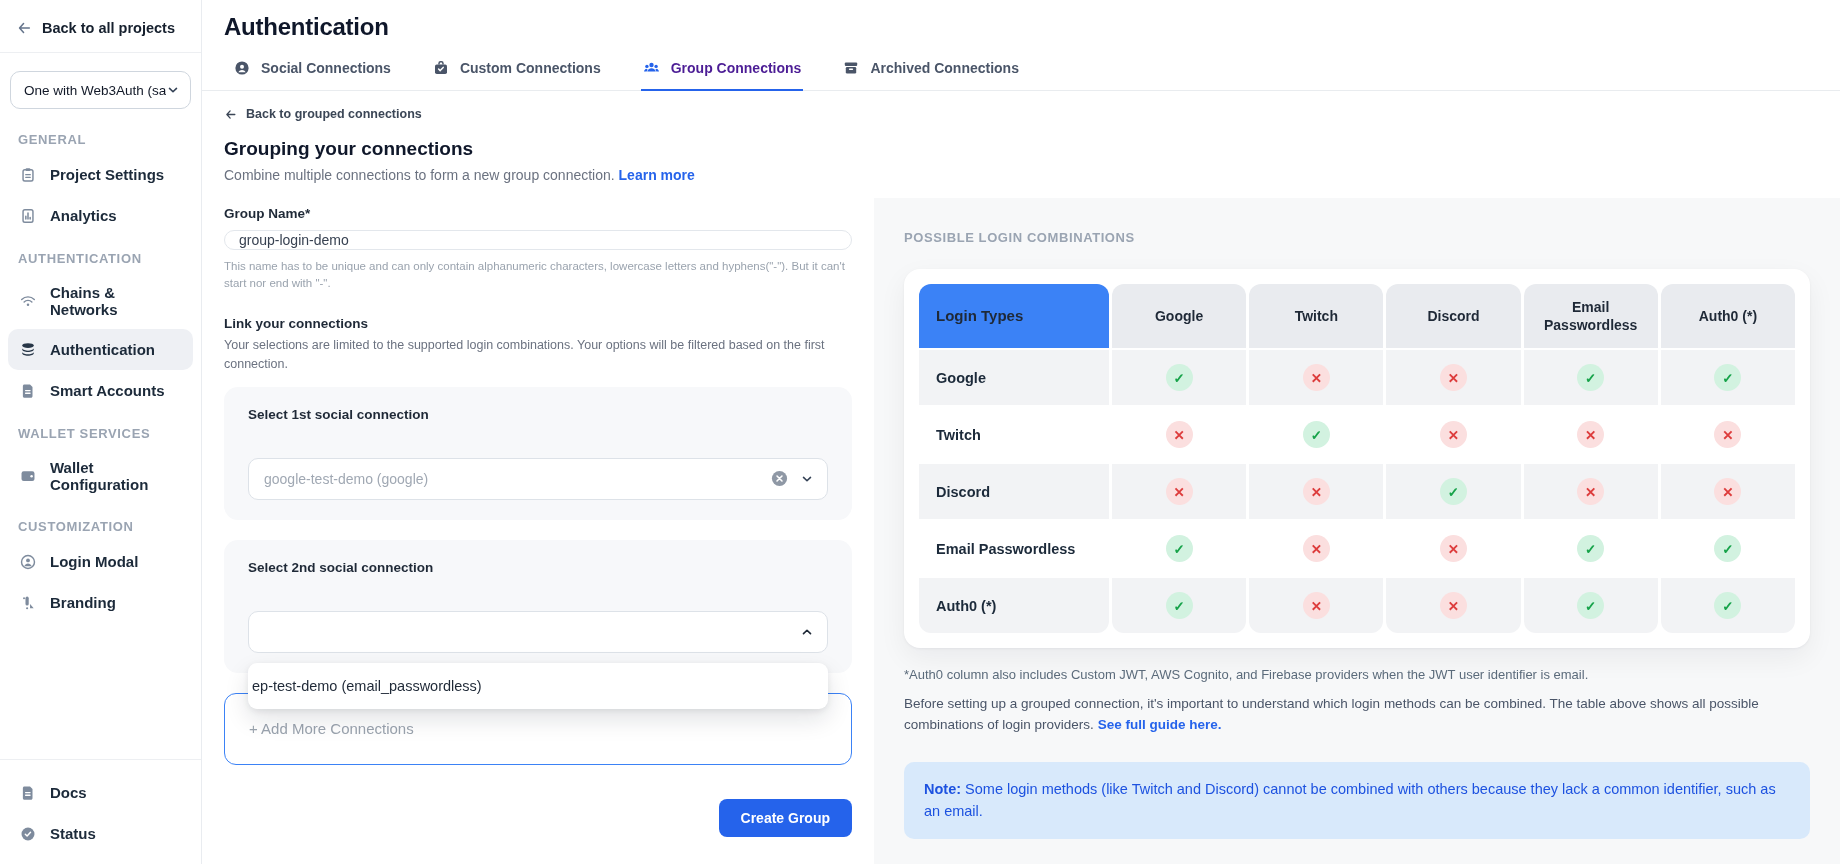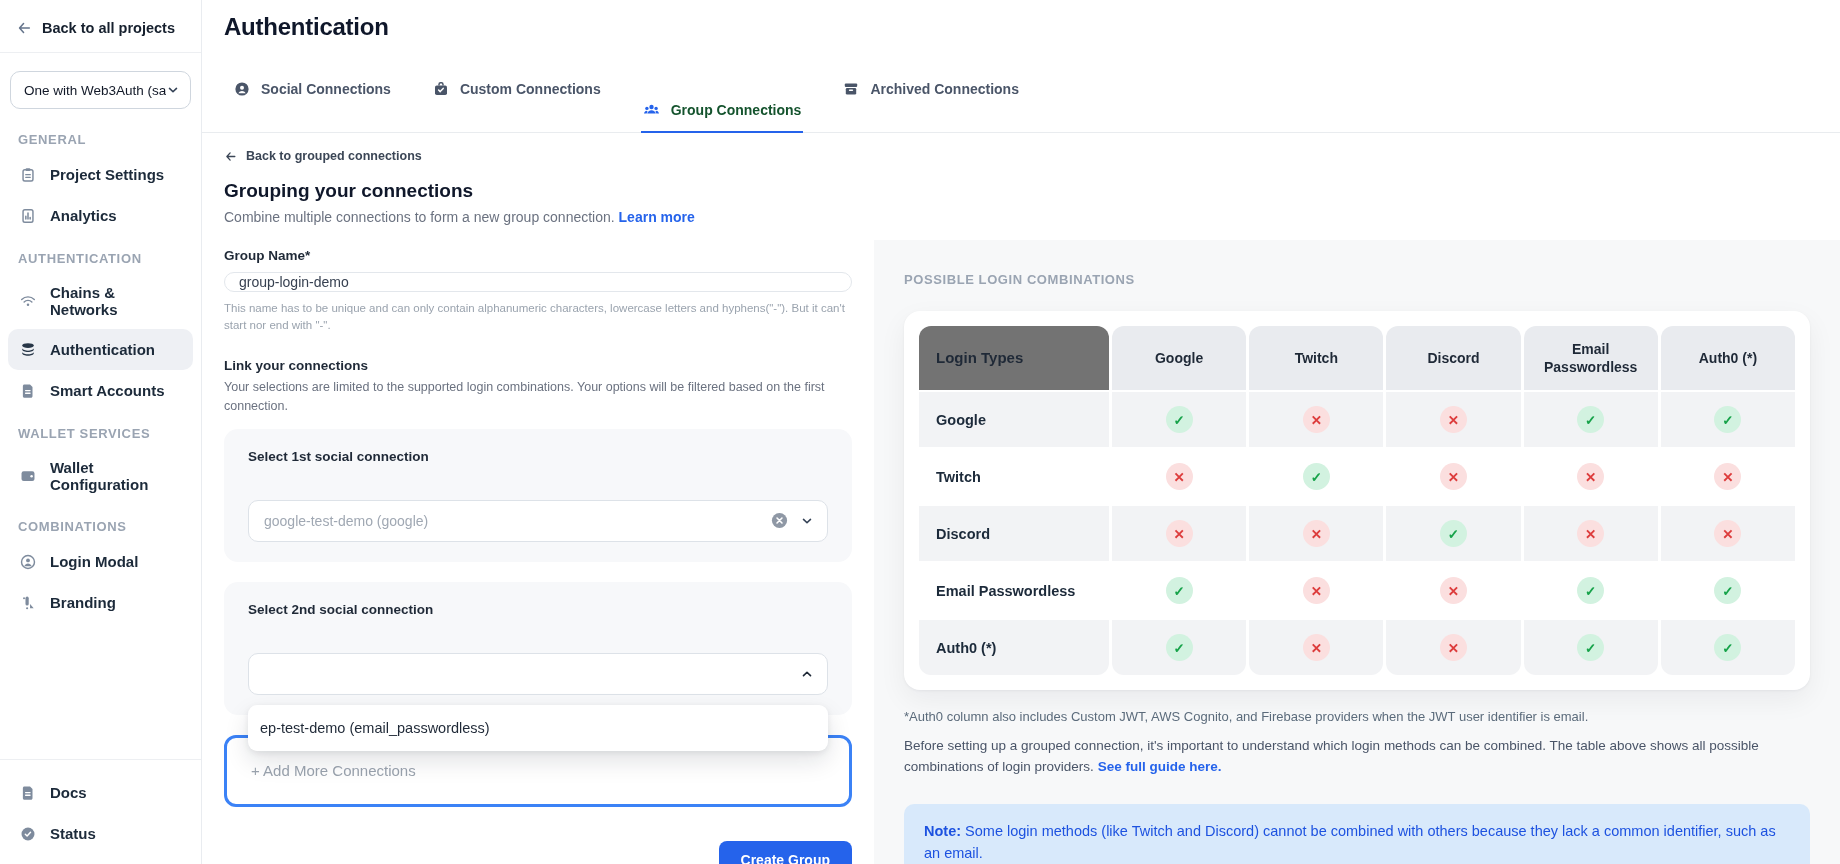--- a/index.html
+++ b/index.html
@@ -33,21 +33,21 @@
   
   .main { flex:1; min-width:0; display:flex; flex-direction:column; }
   .main-header { padding:13px 0 0 22px; }
   .page-title { font-size:24px; font-weight:800; color:#0f172a; letter-spacing:-.01em; }
   .tabs { display:flex; gap:38px; margin-top:17px; padding-left:30px;
     border-bottom:1px solid #e9ecef; }
   .tab { display:flex; align-items:center; gap:11px; padding:2px 2px 13px; font-size:14px;
     font-weight:700; color:#4a5568; cursor:pointer; border-bottom:2.5px solid transparent;
     margin-bottom:-1px; }
   .tab svg { color:#4a5568; }
-  .tab.active { color:#14532d; border-bottom-color:#2563eb;margin-top:42px; }
+  .tab.active { color:#4c1d95; border-bottom-color:#2563eb; }
   .tab.active svg { color:#2563eb; }
 
   .content { flex:1; display:flex; min-height:0; }
   .left-col { width:672px; flex:none; padding:16px 22px 0; }
 
   .back-link { display:flex; align-items:center; gap:9px; font-size:12.5px; font-weight:600;
     color:#3b4656; cursor:pointer; }
   .back-link svg { color:#3b4656; }
   .form-h1 { margin-top:17px; font-size:19px; font-weight:800; color:#0f172a; }
   .form-sub { margin-top:7px; font-size:14px; color:#6b7280; }
@@ -64,41 +64,41 @@
   .sel-card + .sel-card { margin-top:20px; }
   .sel-label { font-size:13.5px; font-weight:700; color:#1f2937; }
   .select-wrap { position:relative; margin-top:10px; }
   .select-box { height:42px; background:#fff; border:1px solid #dde2e8; border-radius:10px;
     display:flex; align-items:center; padding:0 13px 0 15px; cursor:pointer;margin-top:36px; }
   .select-value { flex:1; font-size:14px; color:#a0a8b3; }
   .sel-icons { display:flex; align-items:center; gap:11px; }
   .dropdown { position:absolute; left:0; right:0; top:calc(100% + 10px); background:#fff;
     border-radius:9px; box-shadow:0 10px 24px rgba(15,23,42,.12), 0 2px 6px rgba(15,23,42,.08);
     z-index:6; }
-  .dropdown-item { padding:15px 12px; font-size:14.5px; color:#1f2937; cursor:pointer; }
-  .add-more-card { margin-top:20px; background:#fff; border:3px solid #3b82f6; border-radius:12px;
+  .dropdown-item { padding:15px 4px; font-size:14.5px; color:#1f2937; cursor:pointer; }
+  .add-more-card { margin-top:20px; background:#fff; border:1px solid #3b82f6; border-radius:12px;
     height:72px; display:flex; align-items:center; padding:0 24px; }
   .add-more-label { font-size:15px; color:#9aa3ae; cursor:pointer; }
   .btn-row { margin-top:34px; display:flex; justify-content:flex-end;align-items:center; }
   .btn-primary { background:#2563eb; color:#fff; border:none; border-radius:8px; height:38px;
     padding:0 22px; font-size:14px; font-weight:600; cursor:pointer;
     font-family:"Liberation Sans", sans-serif; }
 
   
   .right-col { flex:1; min-width:0; margin-top:107px; background:#f7f8f9;
     padding:26px 30px 0; }
   .panel-h { font-size:13px; font-weight:600; letter-spacing:.045em; color:#9aa4b2;
     margin:6px 0 24px 0; }
   .combo-card { background:#fff; border-radius:16px; padding:15px;
     box-shadow:0 1px 3px rgba(16,24,40,.05), 0 10px 28px rgba(16,24,40,.06); }
   .combo-table { display:grid; grid-template-columns:190px repeat(5,1fr); gap:2px 3px; }
   .th { height:64px; background:#e9ebef; border-radius:12px 12px 0 0; display:flex;
     align-items:center; justify-content:center; text-align:center; font-size:14px;
     font-weight:700; color:#1f2937; padding:0 10px; line-height:1.3; }
-  .th-first { background:#737373; justify-content:flex-start; text-align:left; padding-left:17px;
+  .th-first { background:#3b82f6; justify-content:flex-start; text-align:left; padding-left:17px;
     font-size:15px; font-weight:600; }
   .td { height:55px; display:flex; align-items:center; justify-content:center; }
   .td.label { justify-content:flex-start; padding-left:17px; font-size:14.5px; font-weight:600;
     color:#1c2a3a; }
   .row-shade { background:#f2f3f5; }
   .row-plain { background:#fff; }
   .last-row { border-radius:0 0 12px 12px; }
   .mark { width:27px; height:27px; border-radius:50%; display:flex; align-items:center;
     justify-content:center; font-size:13.5px; font-weight:700; }
   .mark-yes { background:#d2f2e0; color:#17a34a; }
@@ -189,21 +189,21 @@
       <div class="nav-item">
         <span class="ni-icon">
             <svg width="18" height="18" viewBox="0 0 20 20">
               <rect x="2.8" y="4.8" width="14.4" height="10.8" rx="2.4" fill="currentColor"></rect>
               <circle cx="14" cy="10.2" r="1.4" fill="#fff"></circle>
             </svg>
           </span>
         <span>Wallet Configuration</span>
       </div>
 
-      <div class="sec-label">COMBINATIONS</div>
+      <div class="sec-label">CUSTOMIZATION</div>
       <div class="nav-item">
         <span class="ni-icon">
             <svg width="18" height="18" viewBox="0 0 20 20">
               <circle cx="10" cy="10" r="7.2" fill="none" stroke="currentColor" stroke-width="1.6"></circle>
               <circle cx="10" cy="8.2" r="2.1" fill="currentColor"></circle>
               <path d="M5.9 14.7c.9-1.9 2.4-2.9 4.1-2.9s3.2 1 4.1 2.9" fill="currentColor"></path>
             </svg>
           </span>
         <span>Login Modal</span>
       </div>

